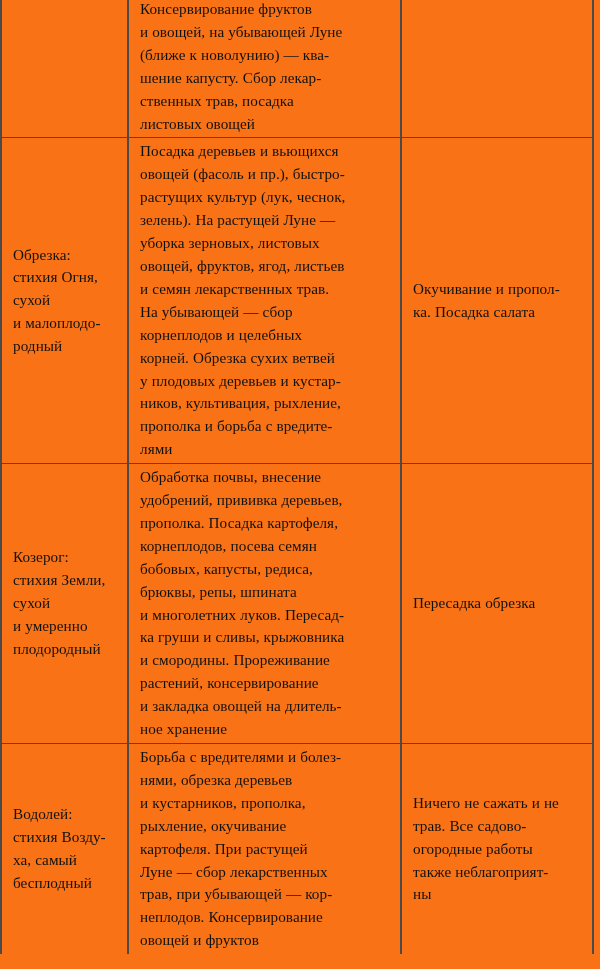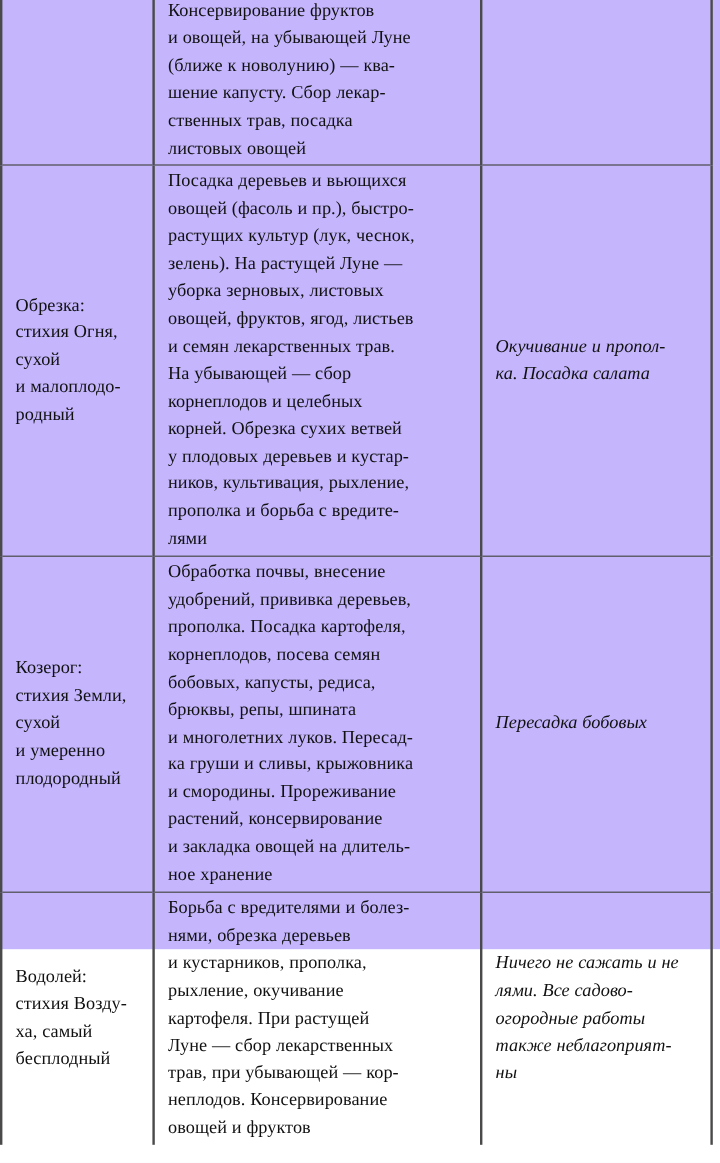--- a/index.html
+++ b/index.html
@@ -11,22 +11,22 @@
     width: 600px;
     height: 969px;
     overflow: hidden;
     font-family: "Liberation Serif", "DejaVu Serif", serif;
     color: #111111;
   }
 
   .page {
     position: relative;
     width: 600px;
-    height: 791px;
-    background: #c4b5fd;
+    height: 969px;
+    background: #f97316;
   }
 
   table.calendar-table {
     border-collapse: collapse;
     table-layout: fixed;
     width: 592px;
     margin: 0;
     position: absolute;
     left: 0;
     top: -2px;
@@ -79,21 +79,21 @@
 
   td.cell-work .para,
   td.cell-sign .para,
   td.cell-extra .para {
     margin: 0;
     white-space: pre-line;
   }
 
   .cell-sign .para { padding: 2px 0; }
   .cell-work .para { padding: 2px 0; }
-  .cell-extra .para { padding: 2px 0; font-style: italic; }
+  .cell-extra .para { padding: 2px 0; }
 
   tr.row-partial-top td.cell-work { vertical-align: top; }
   tr.row-partial-top td.cell-work .para { padding-top: 0; }
 </style>
 </head>
 <body>
 
 <div class="page">
 
   <table class="calendar-table">
@@ -167,21 +167,21 @@
 бобовых, капусты, редиса,
 брюквы, репы, шпината
 и многолетних луков. Пересад-
 ка груши и сливы, крыжовника
 и смородины. Прореживание
 растений, консервирование
 и закладка овощей на длитель-
 ное хранение</div>
         </td>
         <td class="cell-extra">
-          <div class="para">Пересадка бобовых</div>
+          <div class="para">Пересадка обрезка</div>
         </td>
       </tr>
 
       <tr class="row-partial-bottom">
         <td class="cell-sign">
           <div class="para">Водолей:
 стихия Возду-
 ха, самый
 бесплодный</div>
         </td>
@@ -191,21 +191,21 @@
 и кустарников, прополка,
 рыхление, окучивание
 картофеля. При растущей
 Луне — сбор лекарственных
 трав, при убывающей — кор-
 неплодов. Консервирование
 овощей и фруктов</div>
         </td>
         <td class="cell-extra">
           <div class="para">Ничего не сажать и не
-лями. Все садово-
+трав. Все садово-
 огородные работы
 также неблагоприят-
 ны</div>
         </td>
       </tr>
 
     </tbody>
   </table>
 
 </div>

